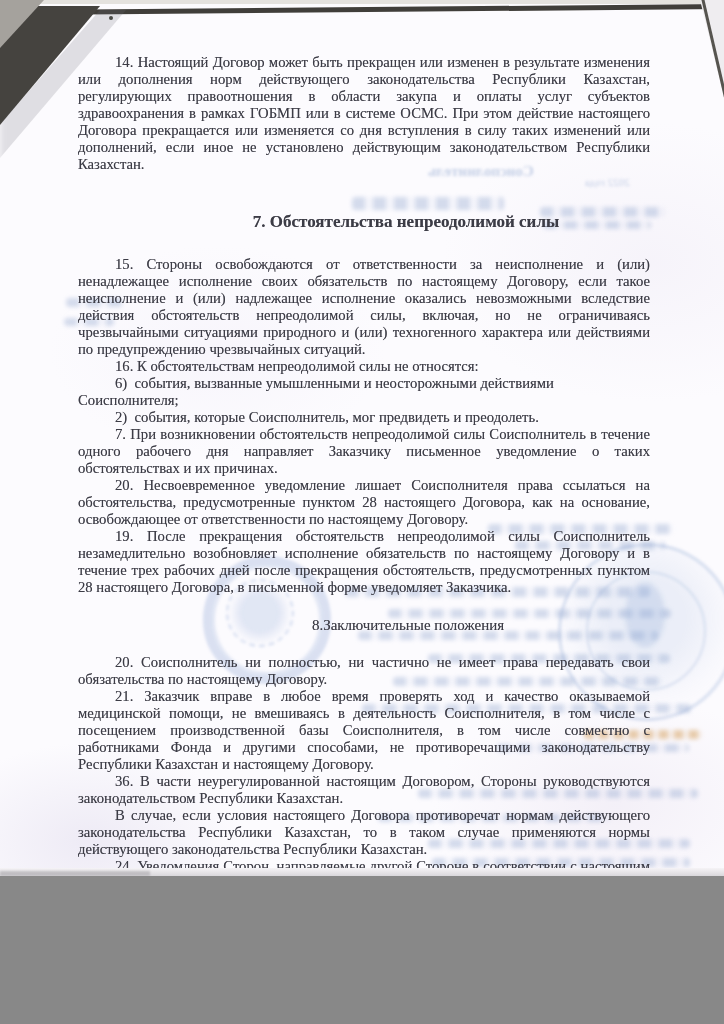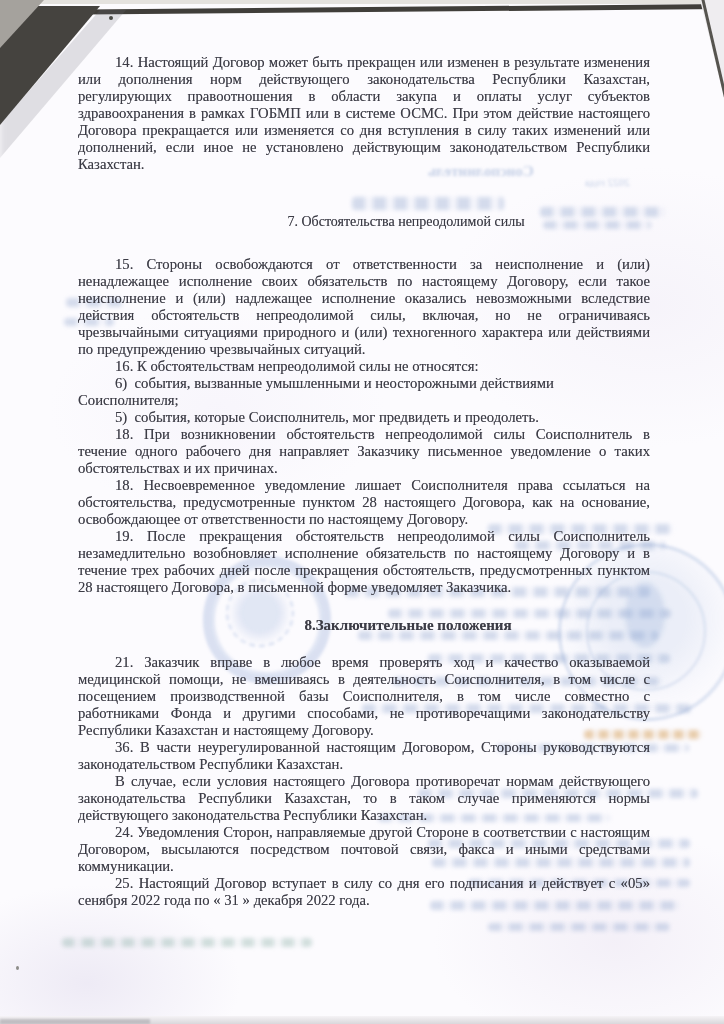--- a/index.html
+++ b/index.html
@@ -1,16 +1,16 @@
 <!DOCTYPE html>
 <html><head>
 <meta charset="utf-8">
 <style>
   html,body{margin:0;padding:0;background:#888;}
-  .scan{position:relative;width:724px;height:1024px;overflow:hidden;
+  .scan{position:relative;width:724px;height:876px;overflow:hidden;
         background:#fbfafd;font-family:"Liberation Serif",serif;}
   
   .paper{position:absolute;inset:0;
     background:
       radial-gradient(220px 140px at 12% 96%, rgba(226,221,238,.55), rgba(226,221,238,0) 70%),
       radial-gradient(260px 160px at 85% 92%, rgba(233,226,240,.45), rgba(233,226,240,0) 70%),
       radial-gradient(300px 200px at 90% 30%, rgba(240,236,246,.5), rgba(240,236,246,0) 70%),
       radial-gradient(240px 150px at 30% 40%, rgba(244,241,250,.55), rgba(244,241,250,0) 70%),
       #fcfbfe;}
   
@@ -57,23 +57,23 @@
   .stamp-right-inner{position:absolute;left:25px;top:25px;width:116px;height:116px;border-radius:50%;
       border:2px solid rgba(136,162,210,.26);}
   .stamp-right-core{position:absolute;left:64px;top:36px;width:40px;height:66px;border-radius:50%;
       background:rgba(146,172,214,.28);filter:blur(2px);}
   
   .text-layer{position:absolute;left:78px;top:54px;width:572px;
       font-size:14.7px;line-height:17px;color:#3c3c46;
       text-shadow:0 0 .5px rgba(60,60,70,.55);}
   .text-layer p{margin:0;text-align:justify;text-indent:37px;}
   .text-layer p.single{text-align:left;}
-  .h7{font-weight:normal;text-align:center;transform:translateX(42px);
-      margin:40px 0 26px 0;font-size:14px;}
-  .h8{font-weight:bold;text-align:center;transform:translateX(44px);
+  .h7{font-weight:bold;text-align:center;transform:translateX(42px);
+      margin:40px 0 26px 0;font-size:17px;}
+  .h8{font-weight:normal;text-align:center;transform:translateX(44px);
       margin:21px 0 20px 0;font-size:15px;}
 </style>
 </head>
 <body>
 
 <div class="scan">
   <div class="paper"></div>
 
   <div class="bleed-layer">
     <div class="bleed-word bw-top">Соисполнитель</div>
@@ -111,25 +111,26 @@
       <div class="stamp-right-core"></div>
     </div>
   </div>
 
   <div class="text-layer">
     <p>14. Настоящий Договор может быть прекращен или изменен в результате изменения или дополнения норм действующего законодательства Республики Казахстан, регулирующих правоотношения в области закупа и оплаты услуг субъектов здравоохранения в рамках ГОБМП или в системе ОСМС. При этом действие настоящего Договора прекращается или изменяется со дня вступления в силу таких изменений или дополнений, если иное не установлено действующим законодательством Республики Казахстан.</p>
     <div class="h7">7. Обстоятельства непреодолимой силы</div>
     <p>15. Стороны освобождаются от ответственности за неисполнение и (или) ненадлежащее исполнение своих обязательств по настоящему Договору, если такое неисполнение и (или) надлежащее исполнение оказались невозможными вследствие действия обстоятельств непреодолимой силы, включая, но не ограничиваясь чрезвычайными ситуациями природного и (или) техногенного характера или действиями по предупреждению чрезвычайных ситуаций.</p>
     <p class="single">16. К обстоятельствам непреодолимой силы не относятся:</p>
     <p class="single">6) события, вызванные умышленными и неосторожными действиями Соисполнителя;</p>
-    <p class="single">5) события, которые Соисполнитель, мог предвидеть и преодолеть.</p>
-    <p>18. При возникновении обстоятельств непреодолимой силы Соисполнитель в течение одного рабочего дня направляет Заказчику письменное уведомление о таких обстоятельствах и их причинах.</p>
-    <p>18. Несвоевременное уведомление лишает Соисполнителя права ссылаться на обстоятельства, предусмотренные пунктом 28 настоящего Договора, как на основание, освобождающее от ответственности по настоящему Договору.</p>
+    <p class="single">2) события, которые Соисполнитель, мог предвидеть и преодолеть.</p>
+    <p>7. При возникновении обстоятельств непреодолимой силы Соисполнитель в течение одного рабочего дня направляет Заказчику письменное уведомление о таких обстоятельствах и их причинах.</p>
+    <p>20. Несвоевременное уведомление лишает Соисполнителя права ссылаться на обстоятельства, предусмотренные пунктом 28 настоящего Договора, как на основание, освобождающее от ответственности по настоящему Договору.</p>
     <p>19. После прекращения обстоятельств непреодолимой силы Соисполнитель незамедлительно возобновляет исполнение обязательств по настоящему Договору и в течение трех рабочих дней после прекращения обстоятельств, предусмотренных пунктом 28 настоящего Договора, в письменной форме уведомляет Заказчика.</p>
     <div class="h8">8.Заключительные положения</div>
+    <p>20. Соисполнитель ни полностью, ни частично не имеет права передавать свои обязательства по настоящему Договору.</p>
     <p>21. Заказчик вправе в любое время проверять ход и качество оказываемой медицинской помощи, не вмешиваясь в деятельность Соисполнителя, в том числе с посещением производственной базы Соисполнителя, в том числе совместно с работниками Фонда и другими способами, не противоречащими законодательству Республики Казахстан и настоящему Договору.</p>
     <p>36. В части неурегулированной настоящим Договором, Стороны руководствуются законодательством Республики Казахстан.</p>
     <p>В случае, если условия настоящего Договора противоречат нормам действующего законодательства Республики Казахстан, то в таком случае применяются нормы действующего законодательства Республики Казахстан.</p>
     <p>24. Уведомления Сторон, направляемые другой Стороне в соответствии с настоящим Договором, высылаются посредством почтовой связи, факса и иными средствами коммуникации.</p>
     <p>25. Настоящий Договор вступает в силу со дня его подписания и действует с «05» сенября 2022 года по « 31 » декабря  2022 года.</p>
   </div>
 
   <div class="edge-top-light"></div>
   <div class="edge-top-line"></div>
   <div class="corner-dark"></div>

